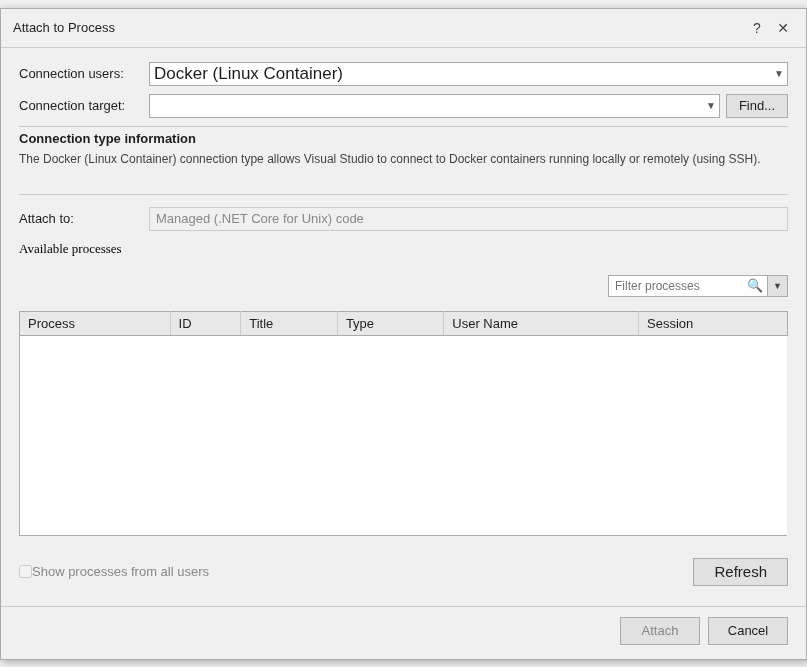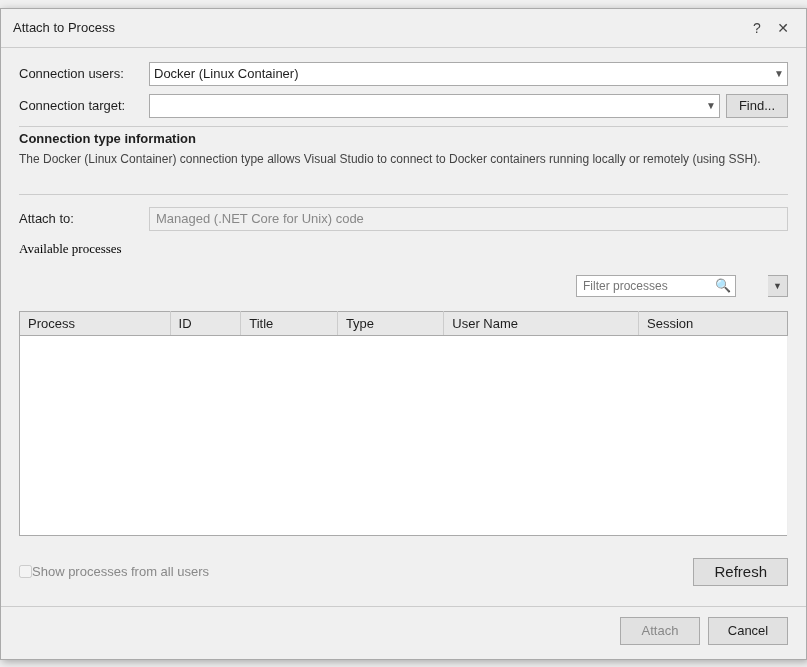--- a/index.html
+++ b/index.html
@@ -72,21 +72,21 @@
       flex: 1;
       display: flex;
       align-items: center;
       gap: 6px;
     }
     .dropdown-select {
       flex: 1;
       height: 24px;
       border: 1px solid #aaa;
       background: #fff;
-      font-size: 13px;
+      font-size: 17px;
       padding: 0 4px;
       color: #1e1e1e;
       appearance: none;
       -webkit-appearance: none;
       cursor: pointer;
       outline: none;
     }
     .dropdown-wrapper {
       flex: 1;
       position: relative;
@@ -156,21 +156,20 @@
     .processes-label {
       color: #000000;
       margin-bottom: 12px;
       font-family: Liberation Serif, serif;
     }
     .filter-row {
       display: flex;
       justify-content: flex-end;
       align-items: center;
       margin-bottom: 8px;
-      gap: 32px;
     }
     .filter-input-wrapper {
       position: relative;
       display: flex;
       align-items: center;
     }
     .filter-input {
       width: 160px;
       height: 22px;
       border: 1px solid #aaa;

